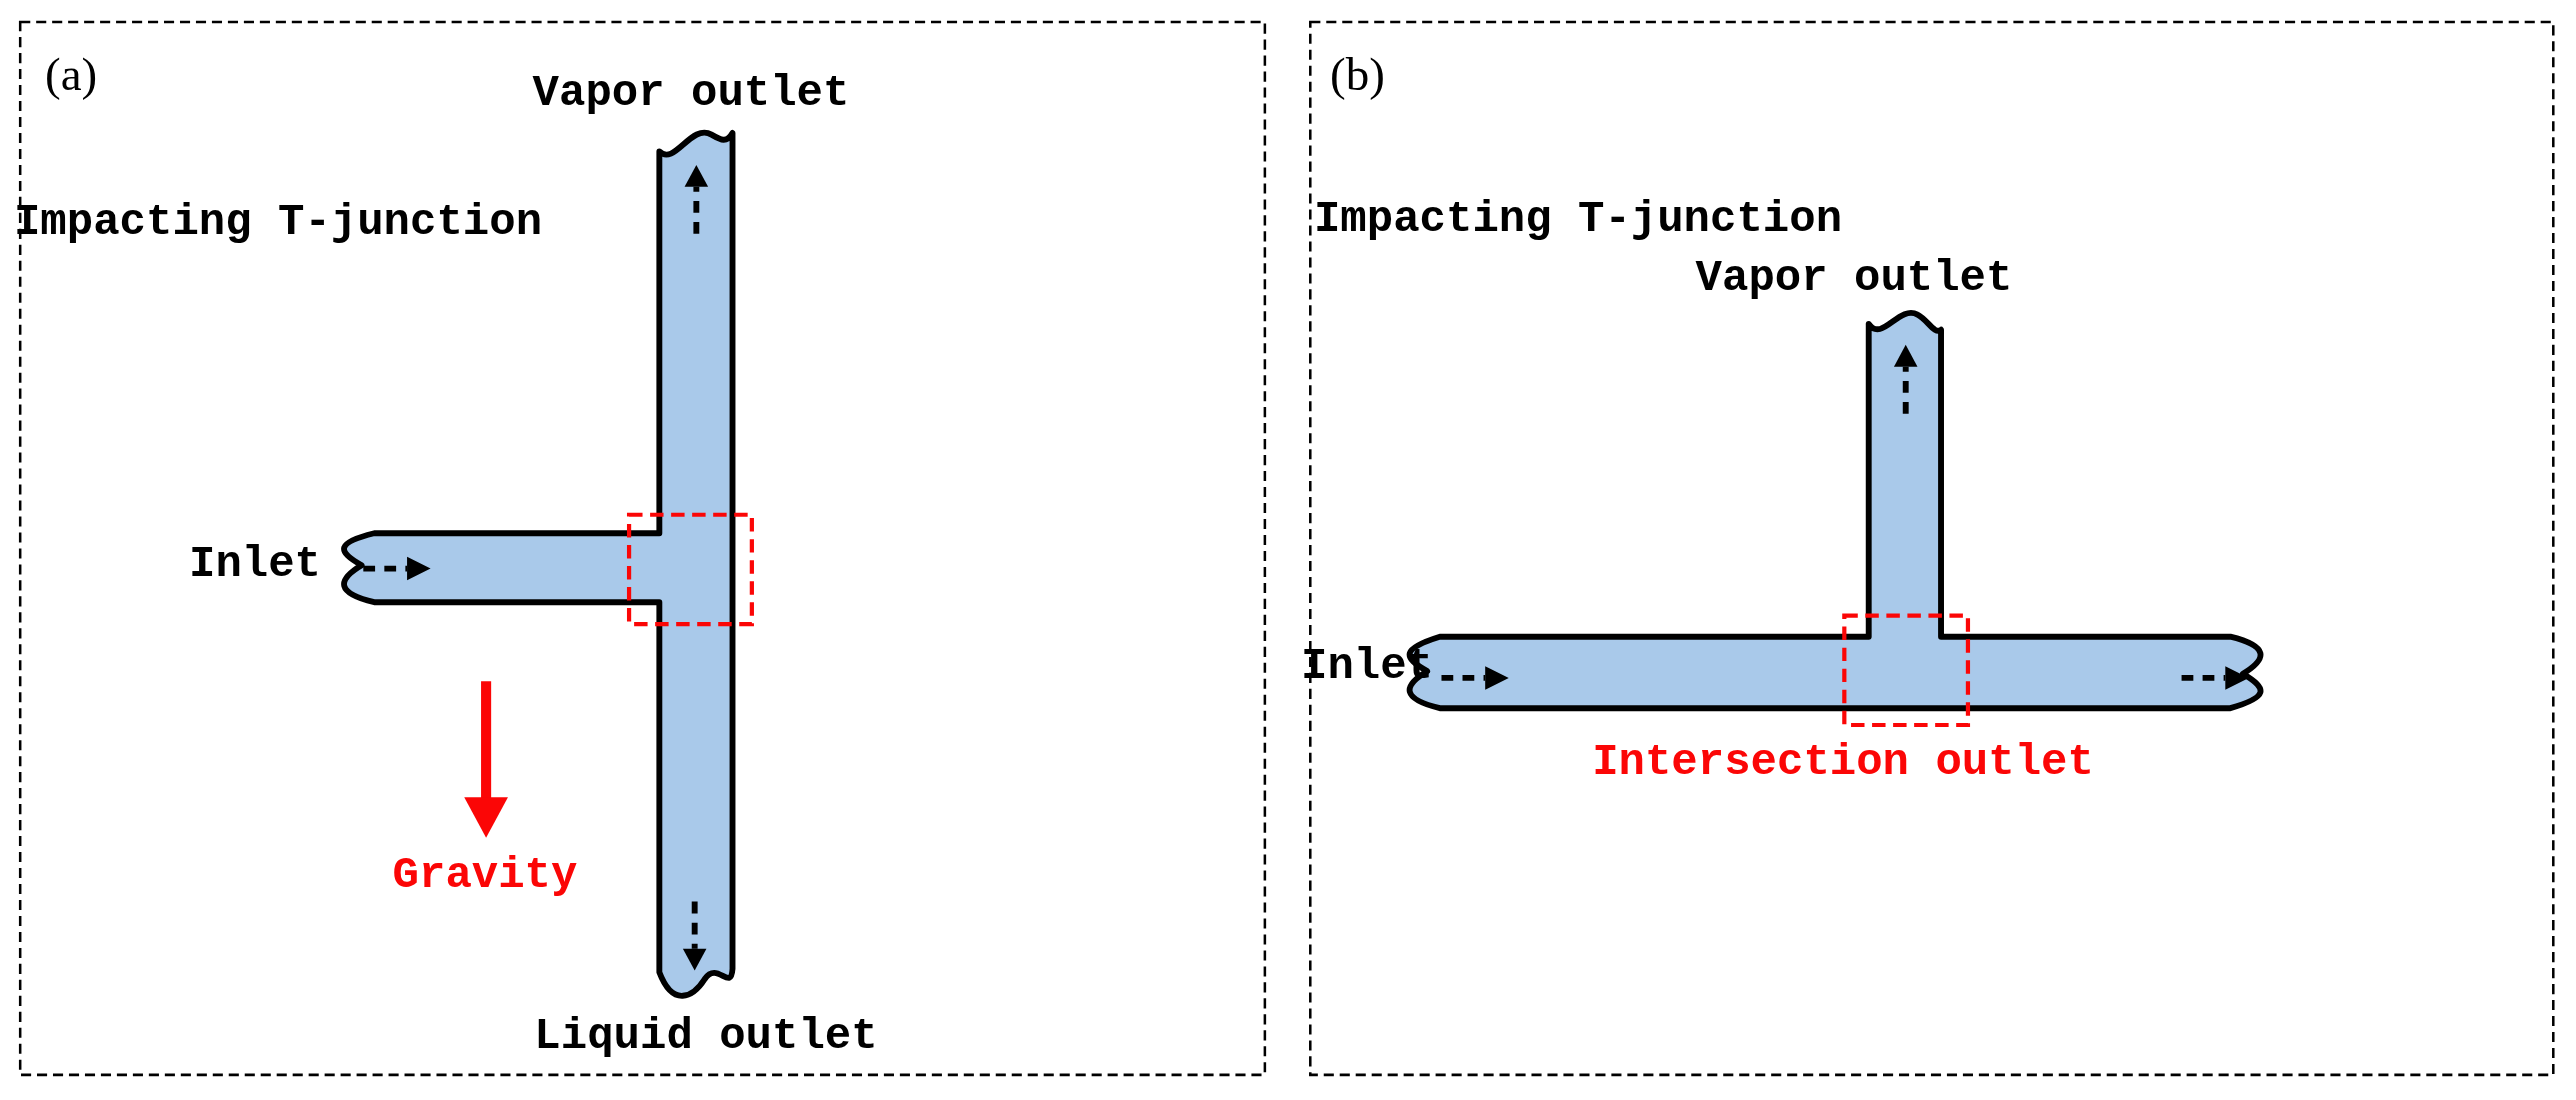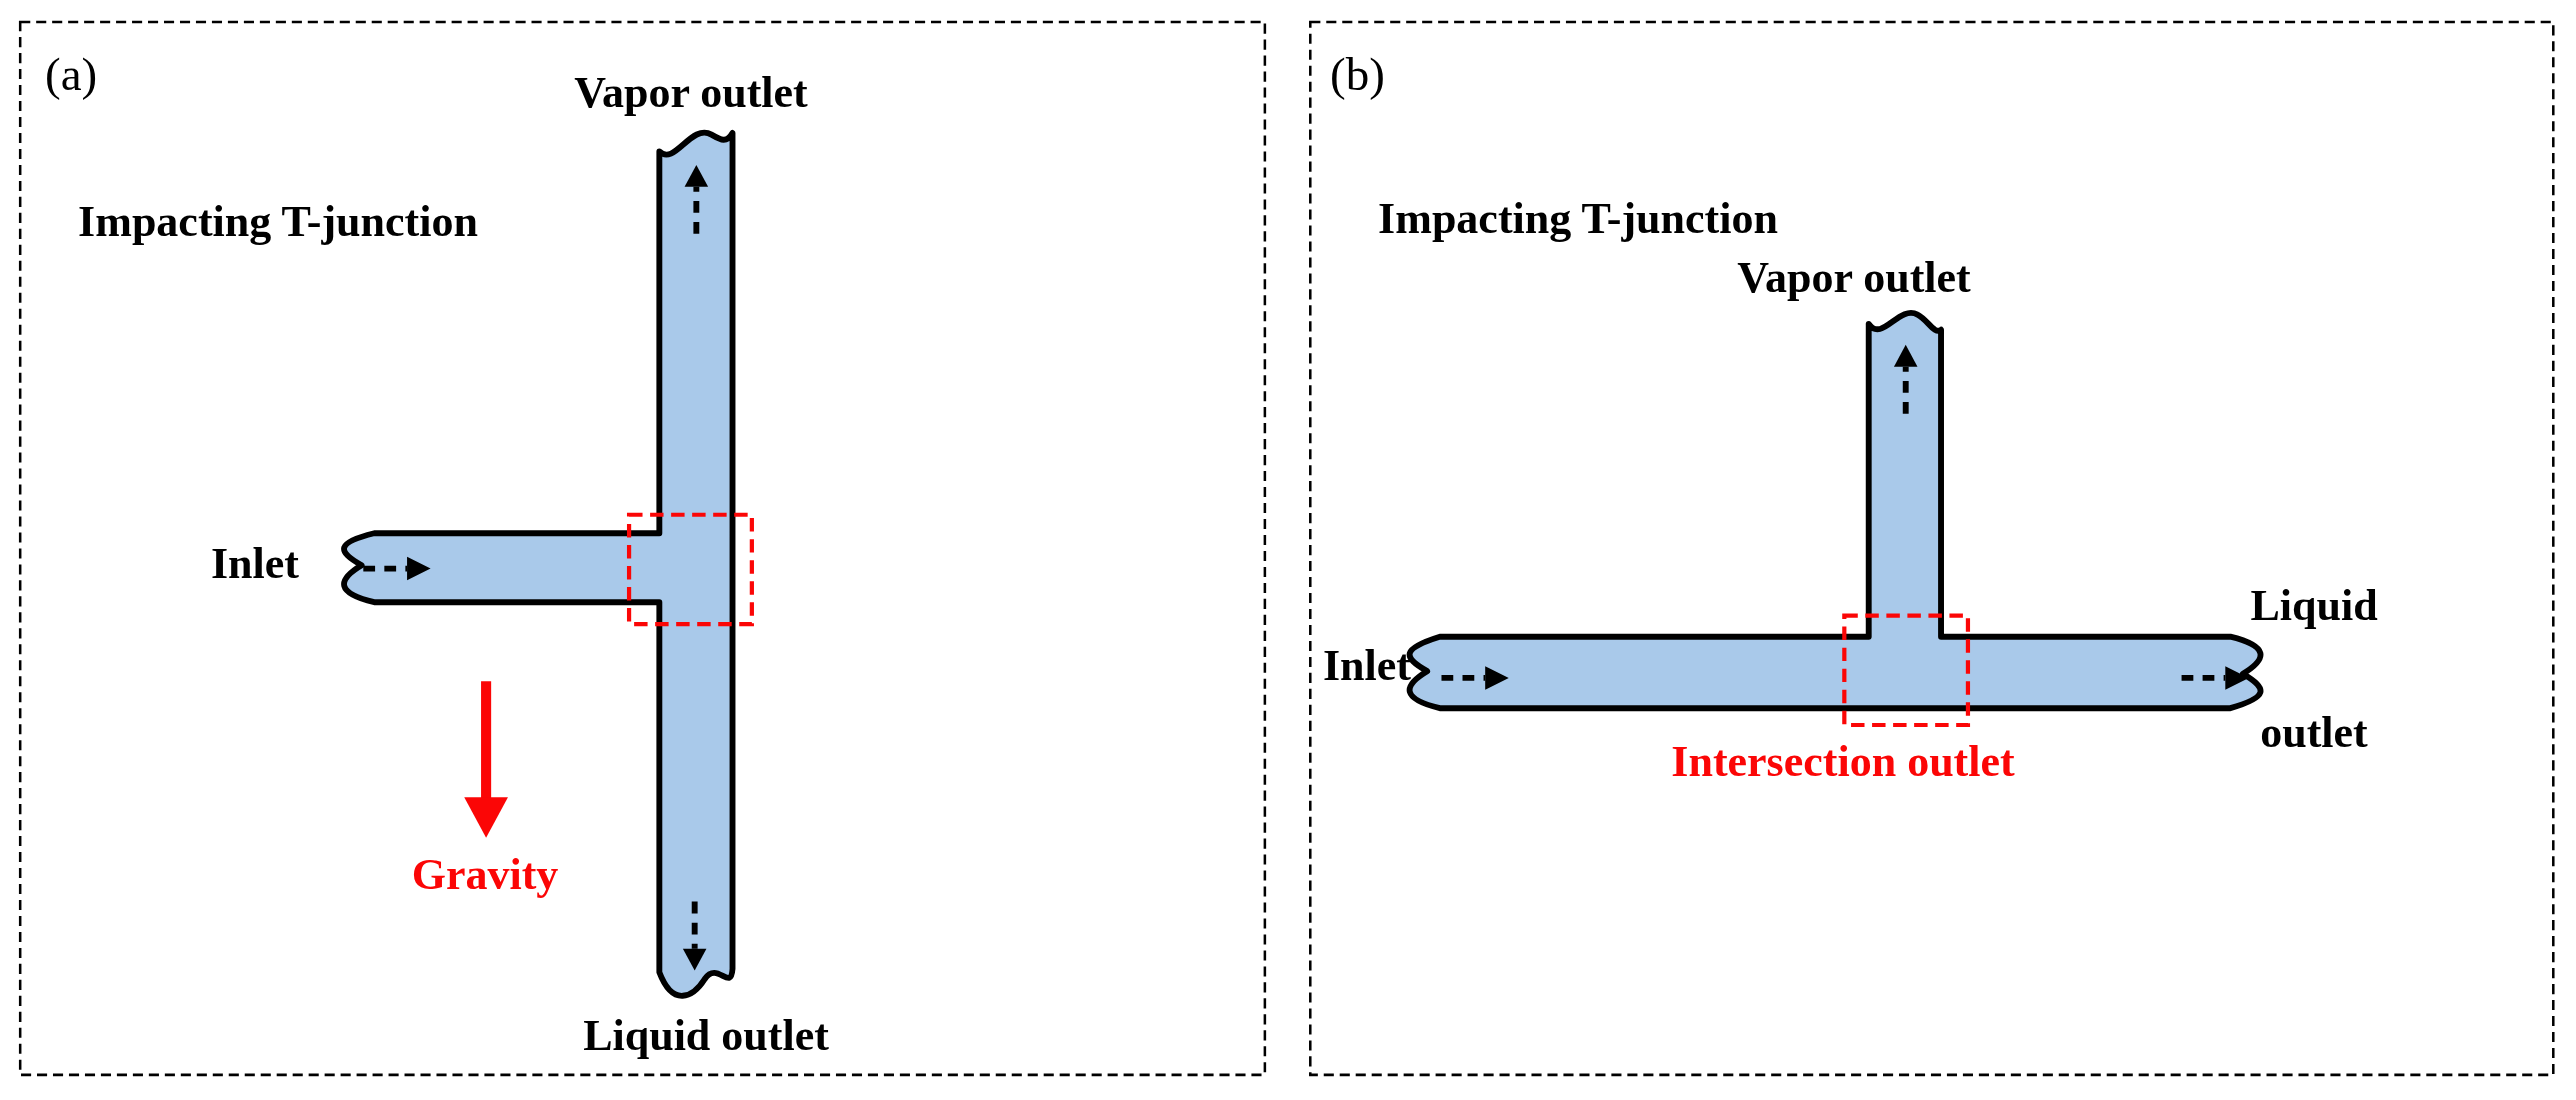--- a/index.html
+++ b/index.html
@@ -21,21 +21,21 @@
   .channel{fill:var(--channel-fill);stroke:var(--outline);stroke-width:7;stroke-linejoin:round;}
   .flow-dash{stroke:var(--outline);stroke-width:7;stroke-dasharray:14 11;fill:none;}
   .flow-head{fill:var(--outline);stroke:none;}
   .red-box{fill:none;stroke:var(--accent-red);stroke-width:5;stroke-dasharray:16 9;}
   .gravity-line{stroke:var(--accent-red);stroke-width:12;fill:none;}
   .gravity-head{fill:var(--accent-red);stroke:none;}
   .lbl{
     position:absolute;
     transform:translate(-50%,-50%);
     font-weight:700;font-size:44px;line-height:1.15;
-    color:#000;white-space:nowrap;text-align:center;
+    color:#000;white-space:nowrap;text-align:center;font-family:Liberation Mono, monospace;
   }
   .lbl.red{color:var(--accent-red);}
   .lbl.two-line{white-space:pre-line;line-height:1.45;}
   .panel-tag{
     position:absolute;
     font-weight:400;font-size:47px;color:#000;
     transform:none;
   }
 </style>
 </head>
@@ -126,21 +126,17 @@
   <div class="lbl" style="left:706px;top:1036px;">Liquid outlet</div>
 
   <div class="panel-tag" style="left:1330px;top:47px;">(b)</div>
 
   <div class="lbl" style="left:1578px;top:219px;">Impacting T-junction</div>
 
   <div class="lbl" style="left:1854px;top:278px;">Vapor outlet</div>
 
   <div class="lbl" style="left:1367px;top:666px;">Inlet</div>
 
-  <div class="lbl two-line" style="left:2314px;top:669px;">
-    <span style="display:block">Liquid</span>
-    <span style="display:block">outlet</span>
-  </div>
 
   <div class="lbl red" style="left:1843px;top:762px;">Intersection outlet</div>
 
 </div>
 
 
 </body></html>

